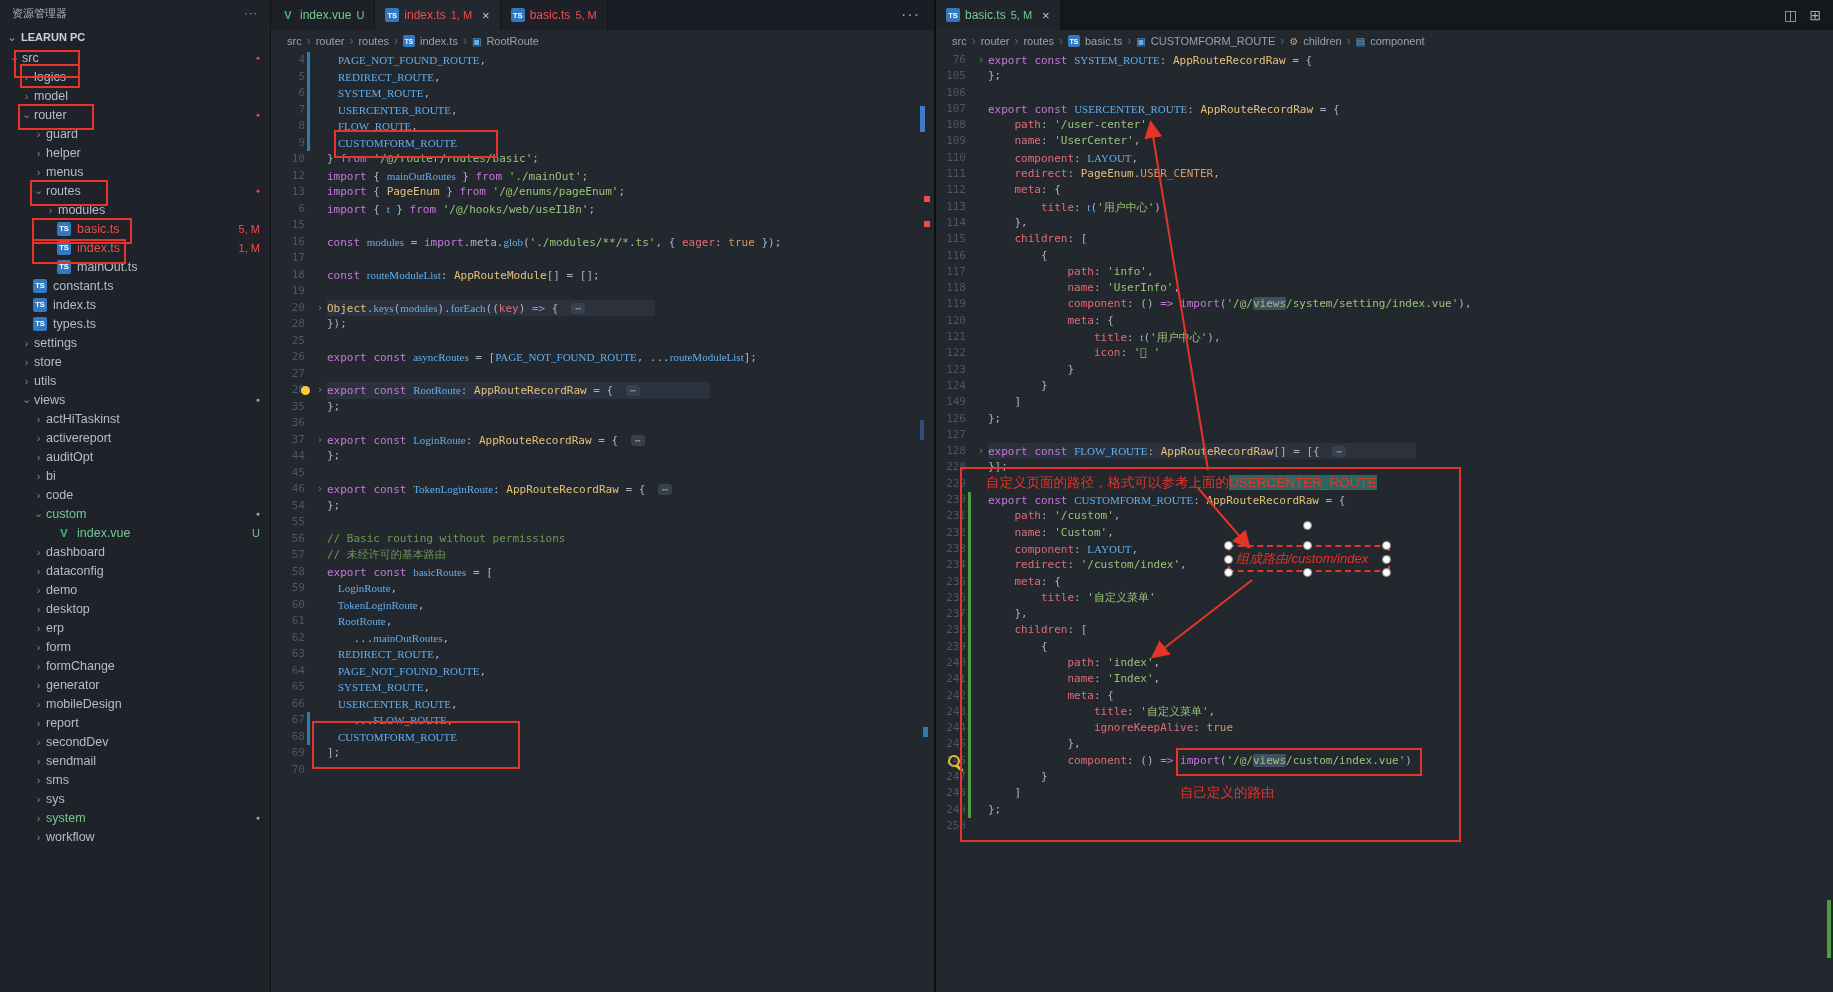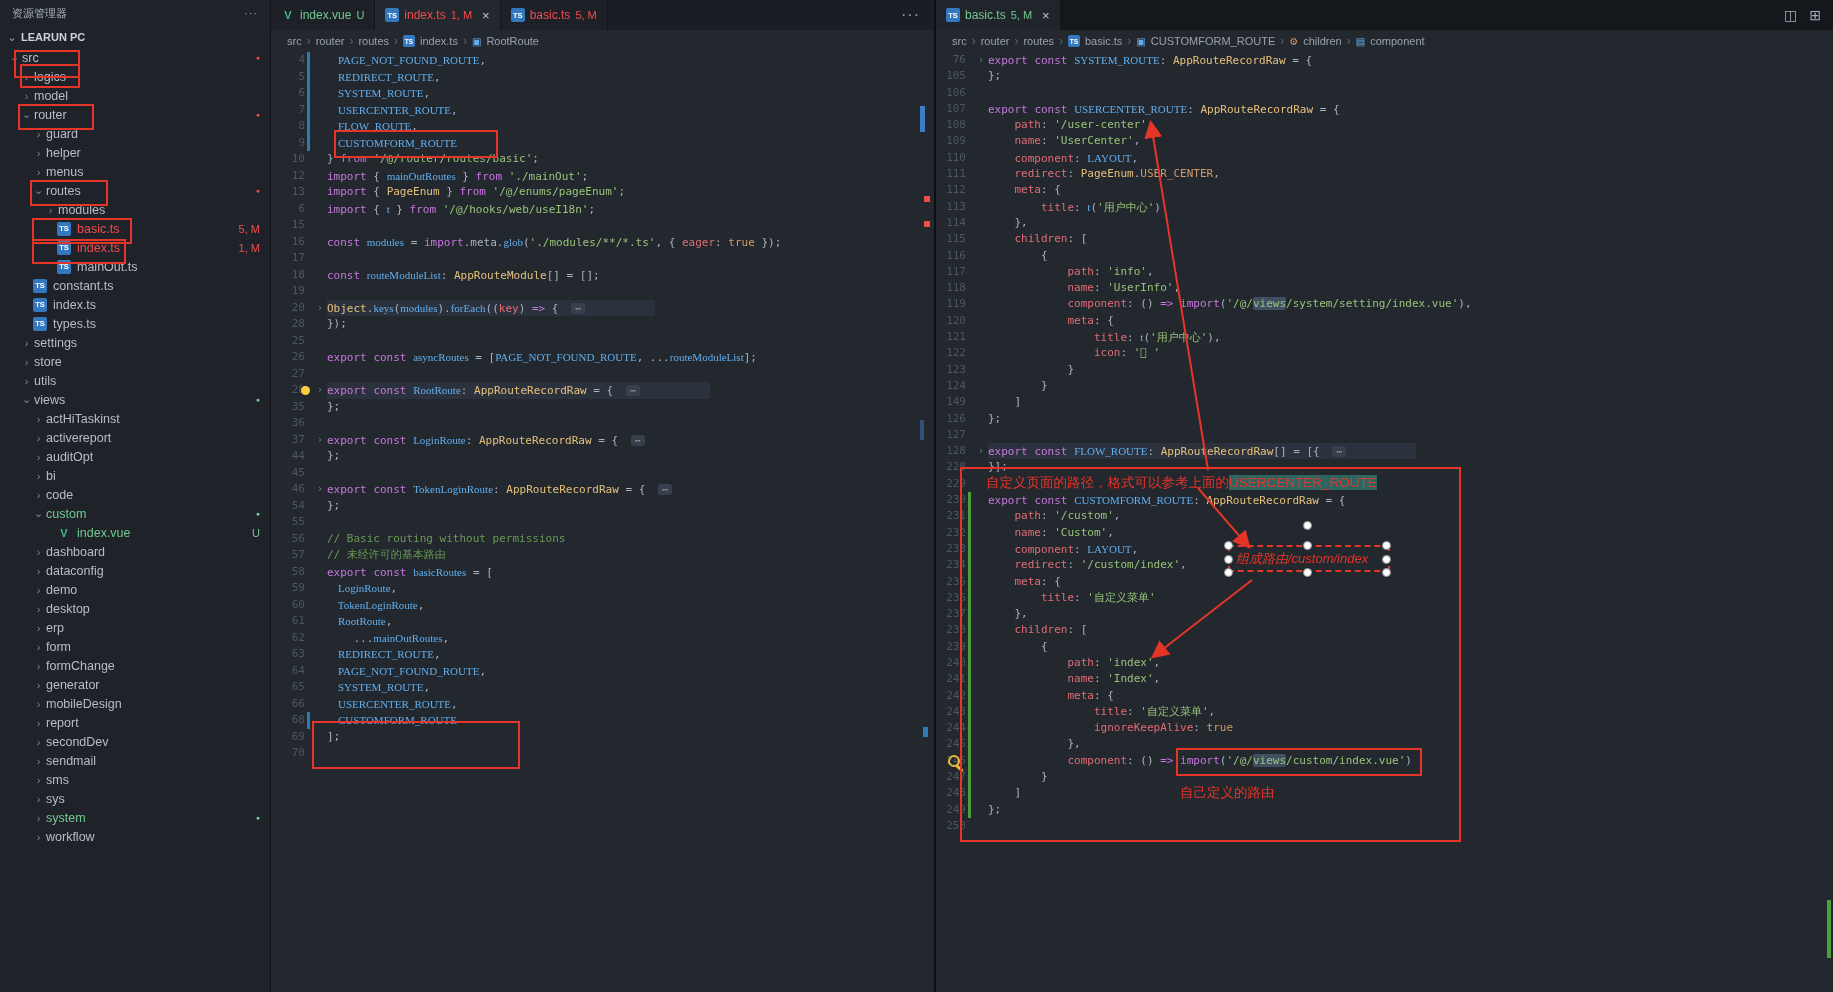--- a/index.html
+++ b/index.html
@@ -350,20 +350,21 @@
         <div class="row"><span class="ln">57</span><span class="gitslot"></span><span class="chev"></span><span class="txt"><span class="tk-c">// 未经许可的基本路由</span></span></div>
         <div class="row"><span class="ln">58</span><span class="gitslot"></span><span class="chev"></span><span class="txt"><span class="tk-k">export</span><span class="tk-d"> </span><span class="tk-k">const</span><span class="tk-d"> </span><span class="tk-v">basicRoutes</span><span class="tk-p"> = [</span></span></div>
         <div class="row"><span class="ln">59</span><span class="gitslot"></span><span class="chev"></span><span class="txt"><span class="tk-v">    LoginRoute</span><span class="tk-p">,</span></span></div>
         <div class="row"><span class="ln">60</span><span class="gitslot"></span><span class="chev"></span><span class="txt"><span class="tk-v">    TokenLoginRoute</span><span class="tk-p">,</span></span></div>
         <div class="row"><span class="ln">61</span><span class="gitslot"></span><span class="chev"></span><span class="txt"><span class="tk-v">    RootRoute</span><span class="tk-p">,</span></span></div>
         <div class="row"><span class="ln">62</span><span class="gitslot"></span><span class="chev"></span><span class="txt"><span class="tk-p">    ...</span><span class="tk-v">mainOutRoutes</span><span class="tk-p">,</span></span></div>
         <div class="row"><span class="ln">63</span><span class="gitslot"></span><span class="chev"></span><span class="txt"><span class="tk-v">    REDIRECT_ROUTE</span><span class="tk-p">,</span></span></div>
         <div class="row"><span class="ln">64</span><span class="gitslot"></span><span class="chev"></span><span class="txt"><span class="tk-v">    PAGE_NOT_FOUND_ROUTE</span><span class="tk-p">,</span></span></div>
         <div class="row"><span class="ln">65</span><span class="gitslot"></span><span class="chev"></span><span class="txt"><span class="tk-v">    SYSTEM_ROUTE</span><span class="tk-p">,</span></span></div>
         <div class="row"><span class="ln">66</span><span class="gitslot"></span><span class="chev"></span><span class="txt"><span class="tk-v">    USERCENTER_ROUTE</span><span class="tk-p">,</span></span></div>
+        <div class="row"><span class="ln">67</span><span class="gitslot"><span class="gbar g-m"></span></span><span class="chev"></span><span class="txt"><span class="tk-p">    ...</span><span class="tk-v">FLOW_ROUTE</span><span class="tk-p">,</span></span></div>
         <div class="row"><span class="ln">68</span><span class="gitslot"><span class="gbar g-m"></span></span><span class="chev"></span><span class="txt"><span class="tk-v">    CUSTOMFORM_ROUTE</span></span></div>
         <div class="row"><span class="ln">69</span><span class="gitslot"></span><span class="chev"></span><span class="txt"><span class="tk-p">];</span></span></div>
         <div class="row"><span class="ln">70</span><span class="gitslot"></span><span class="chev"></span><span class="txt"></span></div>
       </div>
   </section>
 
   <section class="editor rightgrp">
     <div class="tabbar" id="righttabs">
         <div class="tab active c-grn">
           <span class="ficon ts">TS</span>

